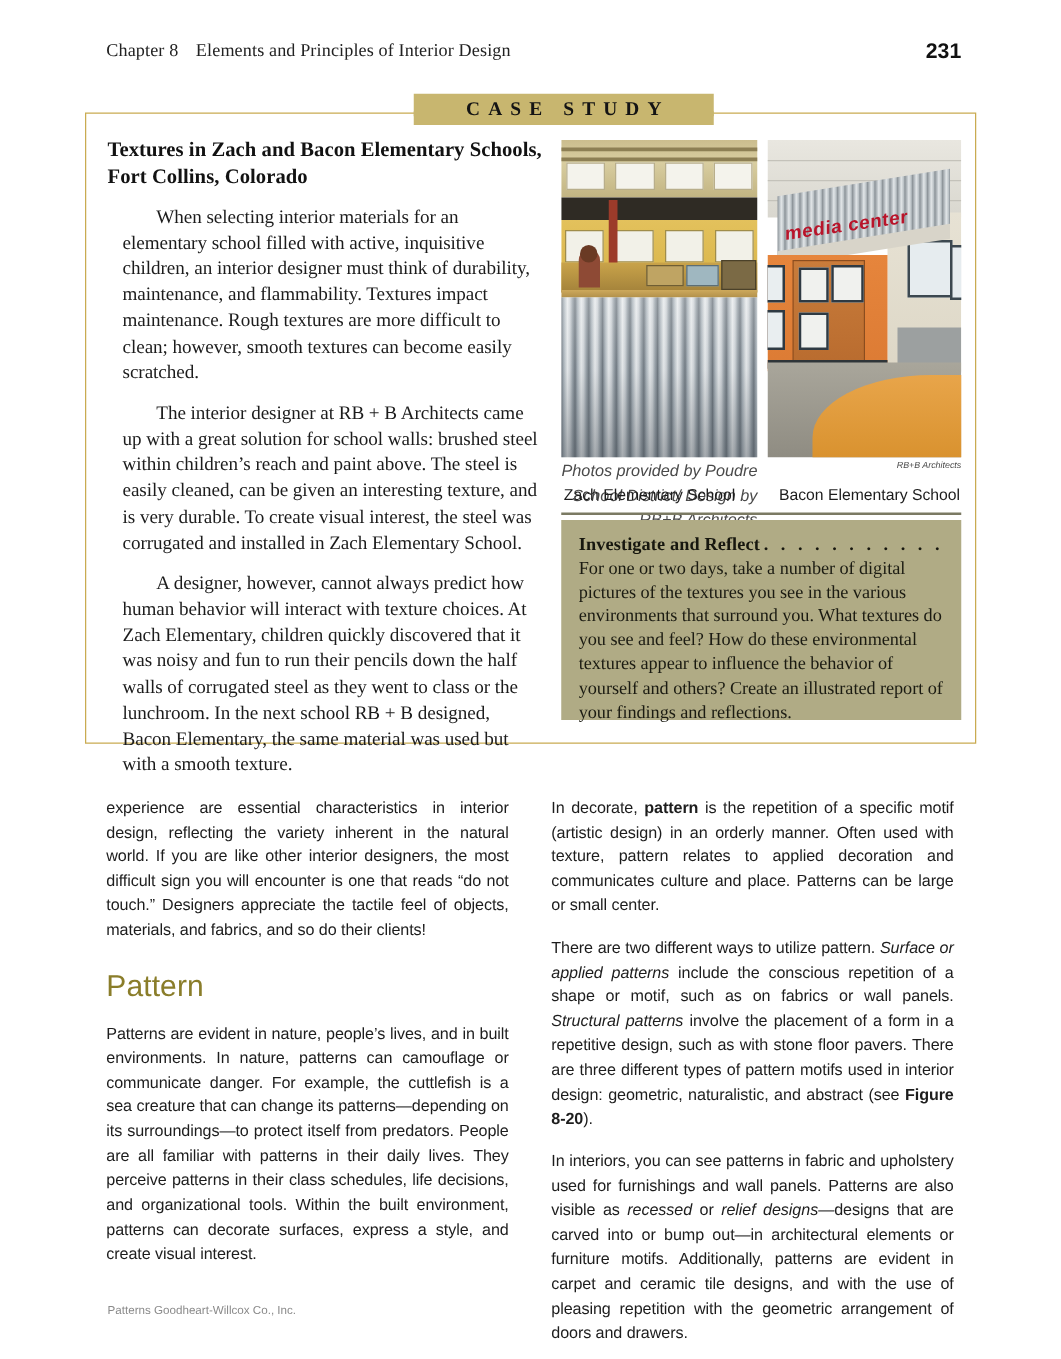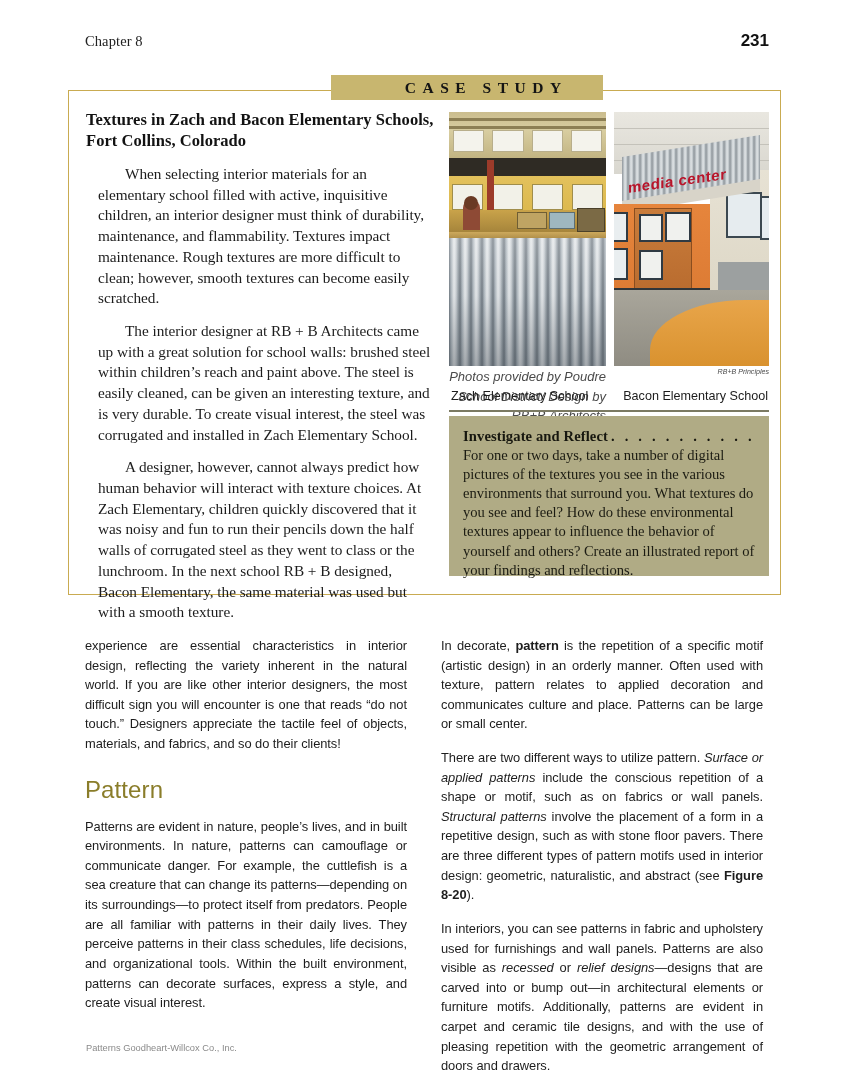--- a/index.html
+++ b/index.html
@@ -62,21 +62,20 @@
   .case-banner {
     position: absolute;
     left: 262px;
     top: -16px;
     width: 240px;
     height: 25px;
     background: #c8b66f;
     display: flex;
     align-items: center;
     justify-content: center;
-    padding-left: 32px;
   }
   .case-banner-label {
     font-family: "Liberation Serif", serif;
     font-weight: bold;
     font-size: 15.5px;
     letter-spacing: 6.5px;
     color: #141414;
     text-indent: 6.5px;
   }
   .banner-mask {
@@ -390,20 +389,21 @@
     font-family: "Liberation Sans", sans-serif;
     font-size: 9.3px;
     color: #8a8a8a;
   }
 </style>
 </head>
 <body>
 
 <div class="running-head">
   <span class="rh-chapter">Chapter 8</span>
+  <span class="rh-title">Elements and Principles of Interior Design</span>
 </div>
 <div class="page-number">231</div>
 
 <div class="case-study">
 
   <div class="banner-mask"></div>
   <div class="case-banner">
     <span class="case-banner-label">CASE STUDY</span>
   </div>
 
@@ -467,21 +467,21 @@
       <div class="p2-basebd"></div>
       <div class="p2-wainscot"></div>
       <div class="p2-floor-grey"></div>
       <div class="p2-floor-orange"></div>
     </div>
 
   </div>
 
   <div class="credits">
     <div class="credit-left">Photos provided by Poudre School District/ Design by RB+B Architects</div>
-    <div class="credit-right">RB+B Principles</div>
+    <div class="credit-right">RB+B Architects</div>
   </div>
 
   <div class="captions">
     <div class="caption caption-left">Zach Elementary School</div>
     <div class="caption caption-right">Bacon Elementary School</div>
   </div>
   <div class="caption-rule"></div>
 
   <div class="investigate">
     <div class="inv-head">

